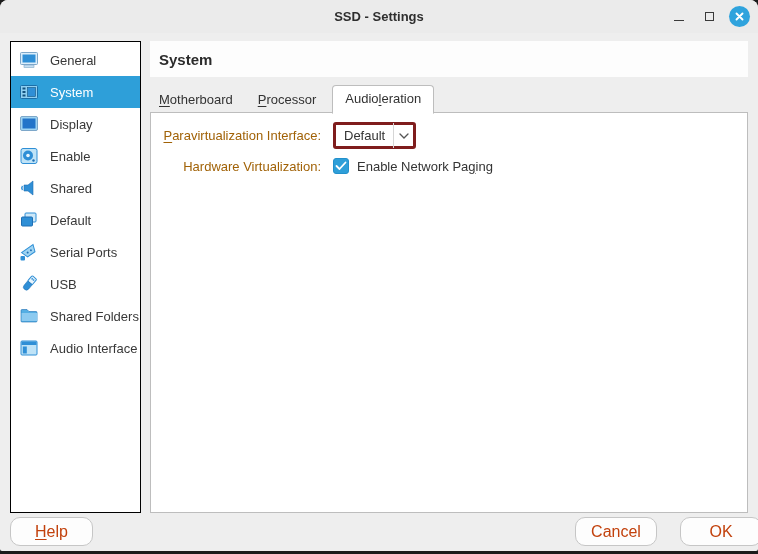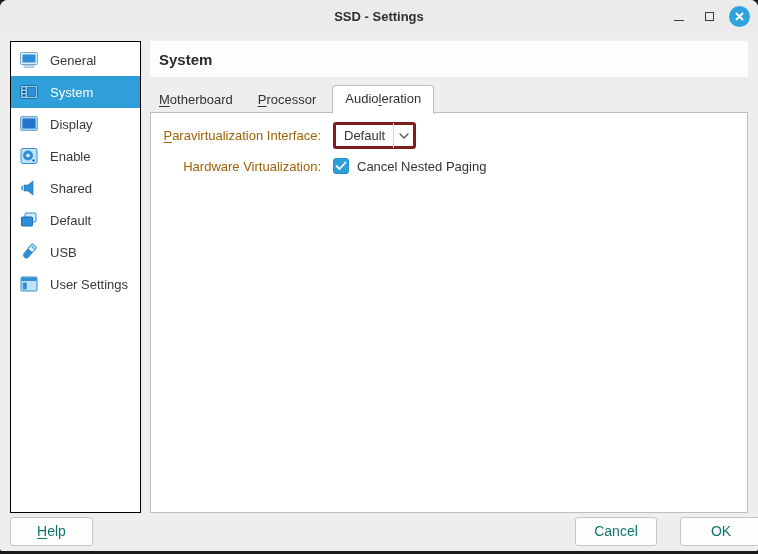--- a/index.html
+++ b/index.html
@@ -46,21 +46,21 @@
   .combo { height:27px; background:#ffffff; border:3px solid #7f1d1d; border-radius:3px;
            display:flex; align-items:center; cursor:default; }
   .combo-text { font-size:13px; color:#333; padding:0 8px; }
   .combo-arrow { width:20px; height:25px; border-left:1px solid #d6d6d6;
                  display:flex; align-items:center; justify-content:center; }
   .checkbox { width:16px; height:16px; background:#2e9fd9; border:1px solid #2390cb; border-radius:3px;
               display:flex; align-items:center; justify-content:center; cursor:default; }
   .check-label { font-size:13px; color:#343434; margin-left:8px; }
   
   .btn { position:absolute; top:517px; height:29px; background:#fdfdfd; border:1px solid #c6c6c6;
-         border-radius:3px; font-size:14px; color:#0f766e; text-align:center; line-height:27px; cursor:default; }
+         border-radius:10px; font-size:16px; color:#c2410c; text-align:center; line-height:27px; cursor:default; }
   .btn-help   { left:10px;  width:83px; }
   .btn-cancel { left:575px; width:82px; }
   .btn-ok     { left:680px; width:82px; }
 </style>
 </head>
 <body>
 
 <div class="window">
 
   <div class="titlebar">
@@ -131,41 +131,59 @@
     </div>
 
     <div class="side-item">
       <svg class="icon22" viewBox="0 0 22 22">
         <rect x="7" y="4" width="11" height="9" rx="1" fill="#cfe9f9" stroke="#2f8fd6"></rect>
         <rect x="3.5" y="8" width="11" height="9" rx="1" fill="#2f8fd6" stroke="#1f6fb4"></rect>
       </svg>
       <span>Default</span>
     </div>
 
+    <div class="side-item">
+      <svg class="icon22" viewBox="0 0 22 22">
+        <g transform="rotate(-35 11 10)">
+          <path d="M4 7 L18 7 L15.5 14 L6.5 14 Z" fill="#9fd4f2" stroke="#2f8fd6"></path>
+          <circle cx="9" cy="10.5" r="1" fill="#1f6fb4"></circle>
+          <circle cx="13" cy="10.5" r="1" fill="#1f6fb4"></circle>
+        </g>
+        <rect x="2.5" y="15" width="4.5" height="4.5" rx="1" fill="#2f8fd6"></rect>
+      </svg>
+      <span>Serial Ports</span>
+    </div>
 
     <div class="side-item">
       <svg class="icon22" viewBox="0 0 22 22">
         <g transform="rotate(40 11 11)">
           <rect x="8" y="2.5" width="6" height="7" rx="1" fill="#e8f4fc" stroke="#2f8fd6"></rect>
           <rect x="9.4" y="4.2" width="1.4" height="1.6" fill="#2f8fd6"></rect>
           <rect x="11.3" y="4.2" width="1.4" height="1.6" fill="#2f8fd6"></rect>
           <path d="M8 9.5 h6 v5.5 a3 3 0 0 1 -6 0 Z" fill="#2f8fd6" stroke="#1f6fb4" stroke-width="0.5"></path>
         </g>
       </svg>
       <span>USB</span>
     </div>
 
+    <div class="side-item">
+      <svg class="icon22" viewBox="0 0 22 22">
+        <path d="M3 5.5 a1 1 0 0 1 1 -1 h5 l2 2 h7 a1 1 0 0 1 1 1 v8.5 a1 1 0 0 1 -1 1 H4 a1 1 0 0 1 -1 -1 Z" fill="#54aee3" stroke="#1f6fb4" stroke-width="0.6"></path>
+        <path d="M3.6 8 h15.8 v7.4 a0.6 0.6 0 0 1 -0.6 0.6 H4.2 a0.6 0.6 0 0 1 -0.6 -0.6 Z" fill="#8ccaf0"></path>
+      </svg>
+      <span>Shared Folders</span>
+    </div>
 
     <div class="side-item">
       <svg class="icon22" viewBox="0 0 22 22">
         <rect x="3" y="4" width="16" height="14" rx="1" fill="#bfe3f7" stroke="#2f8fd6"></rect>
         <rect x="3.5" y="4.5" width="15" height="3.5" fill="#2f8fd6"></rect>
         <rect x="4.8" y="9.5" width="4" height="7" fill="#2f8fd6"></rect>
       </svg>
-      <span>User Settings</span>
+      <span>Audio Interface</span>
     </div>
 
   </div>
 
   <div class="heading-bar">
     <h1>System</h1>
   </div>
 
   <div class="tabs">
     <div class="tab"><span></span><span class="mn">M</span><span>otherboard</span></div>
@@ -190,21 +208,21 @@
     </div>
 
     <div class="form-row">
       <div class="form-label">Hardware Virtualization:</div>
       <div class="form-ctrl">
         <div class="checkbox">
           <svg width="12" height="10">
               <path d="M1.5 5 L4.5 8 L10.5 1.5" stroke="#fff" stroke-width="1.8" fill="none" stroke-linecap="round" stroke-linejoin="round"></path>
             </svg>
         </div>
-        <span class="check-label"><span>Cancel Nested Pa</span><span class="mn">g</span><span>ing</span></span>
+        <span class="check-label"><span>Enable Network Pa</span><span class="mn">g</span><span>ing</span></span>
       </div>
     </div>
 
   </div>
 
   <div class="btn btn-help"><span></span><span class="mn">H</span><span>elp</span></div>
   <div class="btn btn-cancel">Cancel</div>
   <div class="btn btn-ok">OK</div>
 
 </div>

